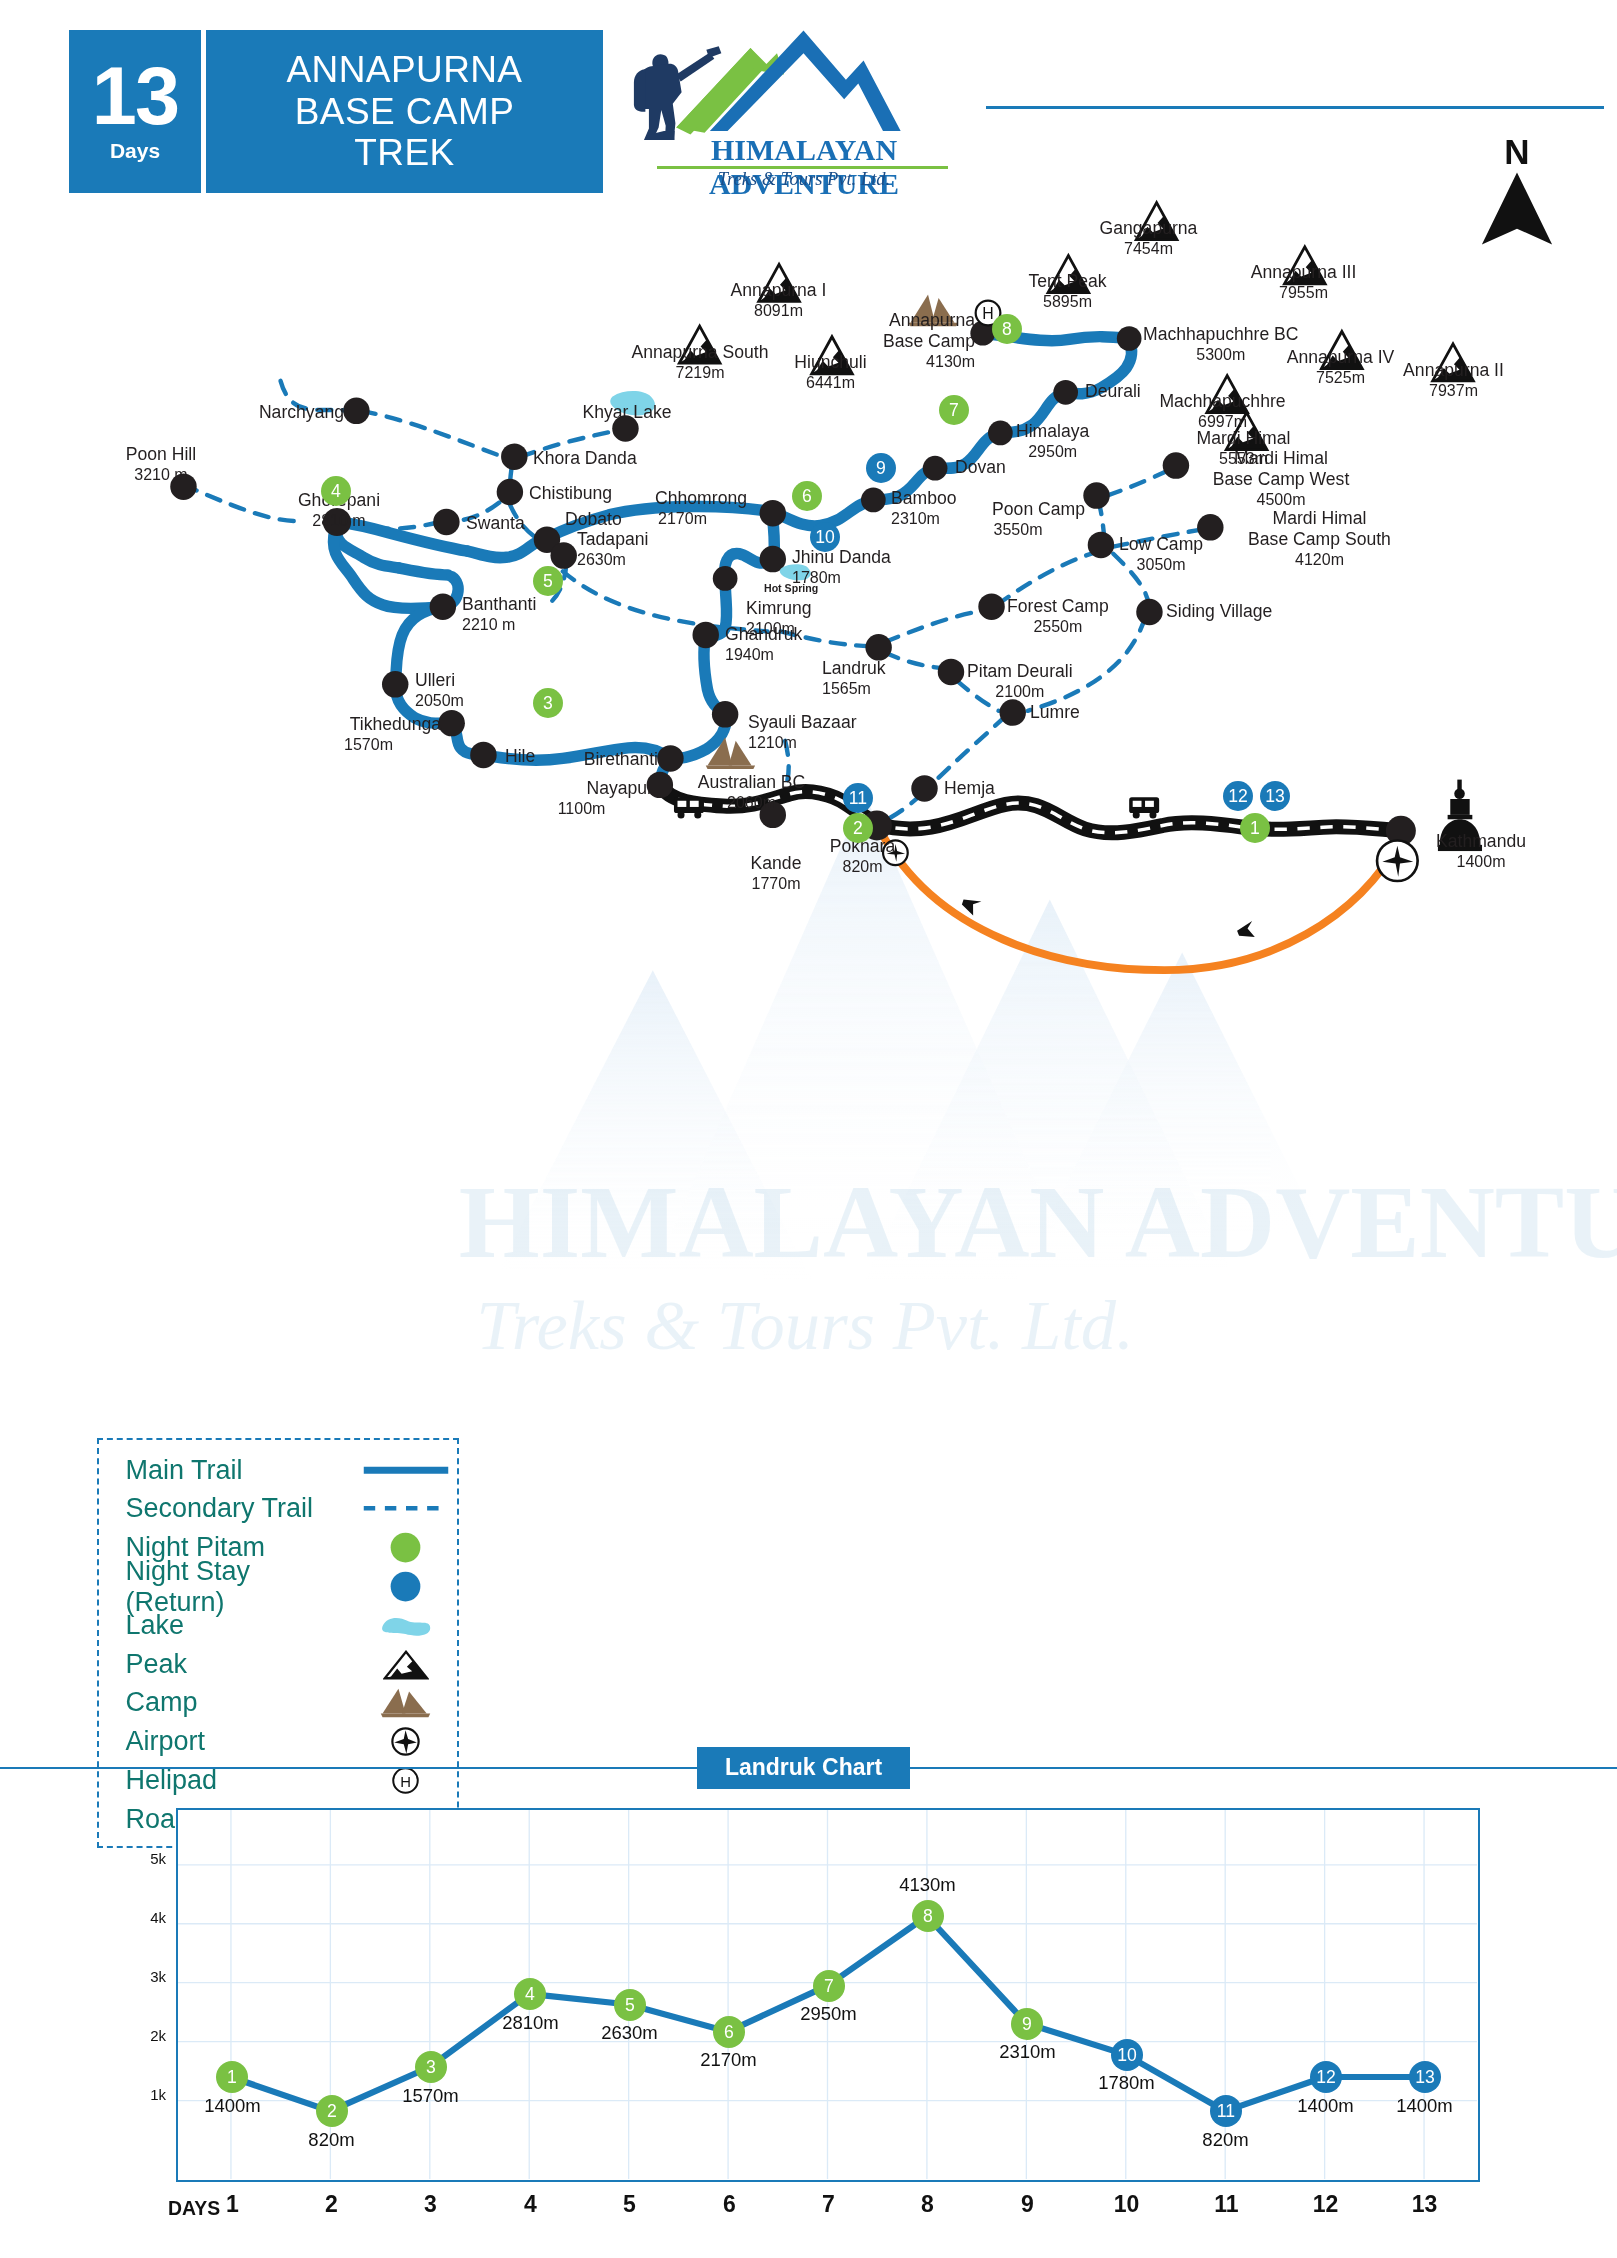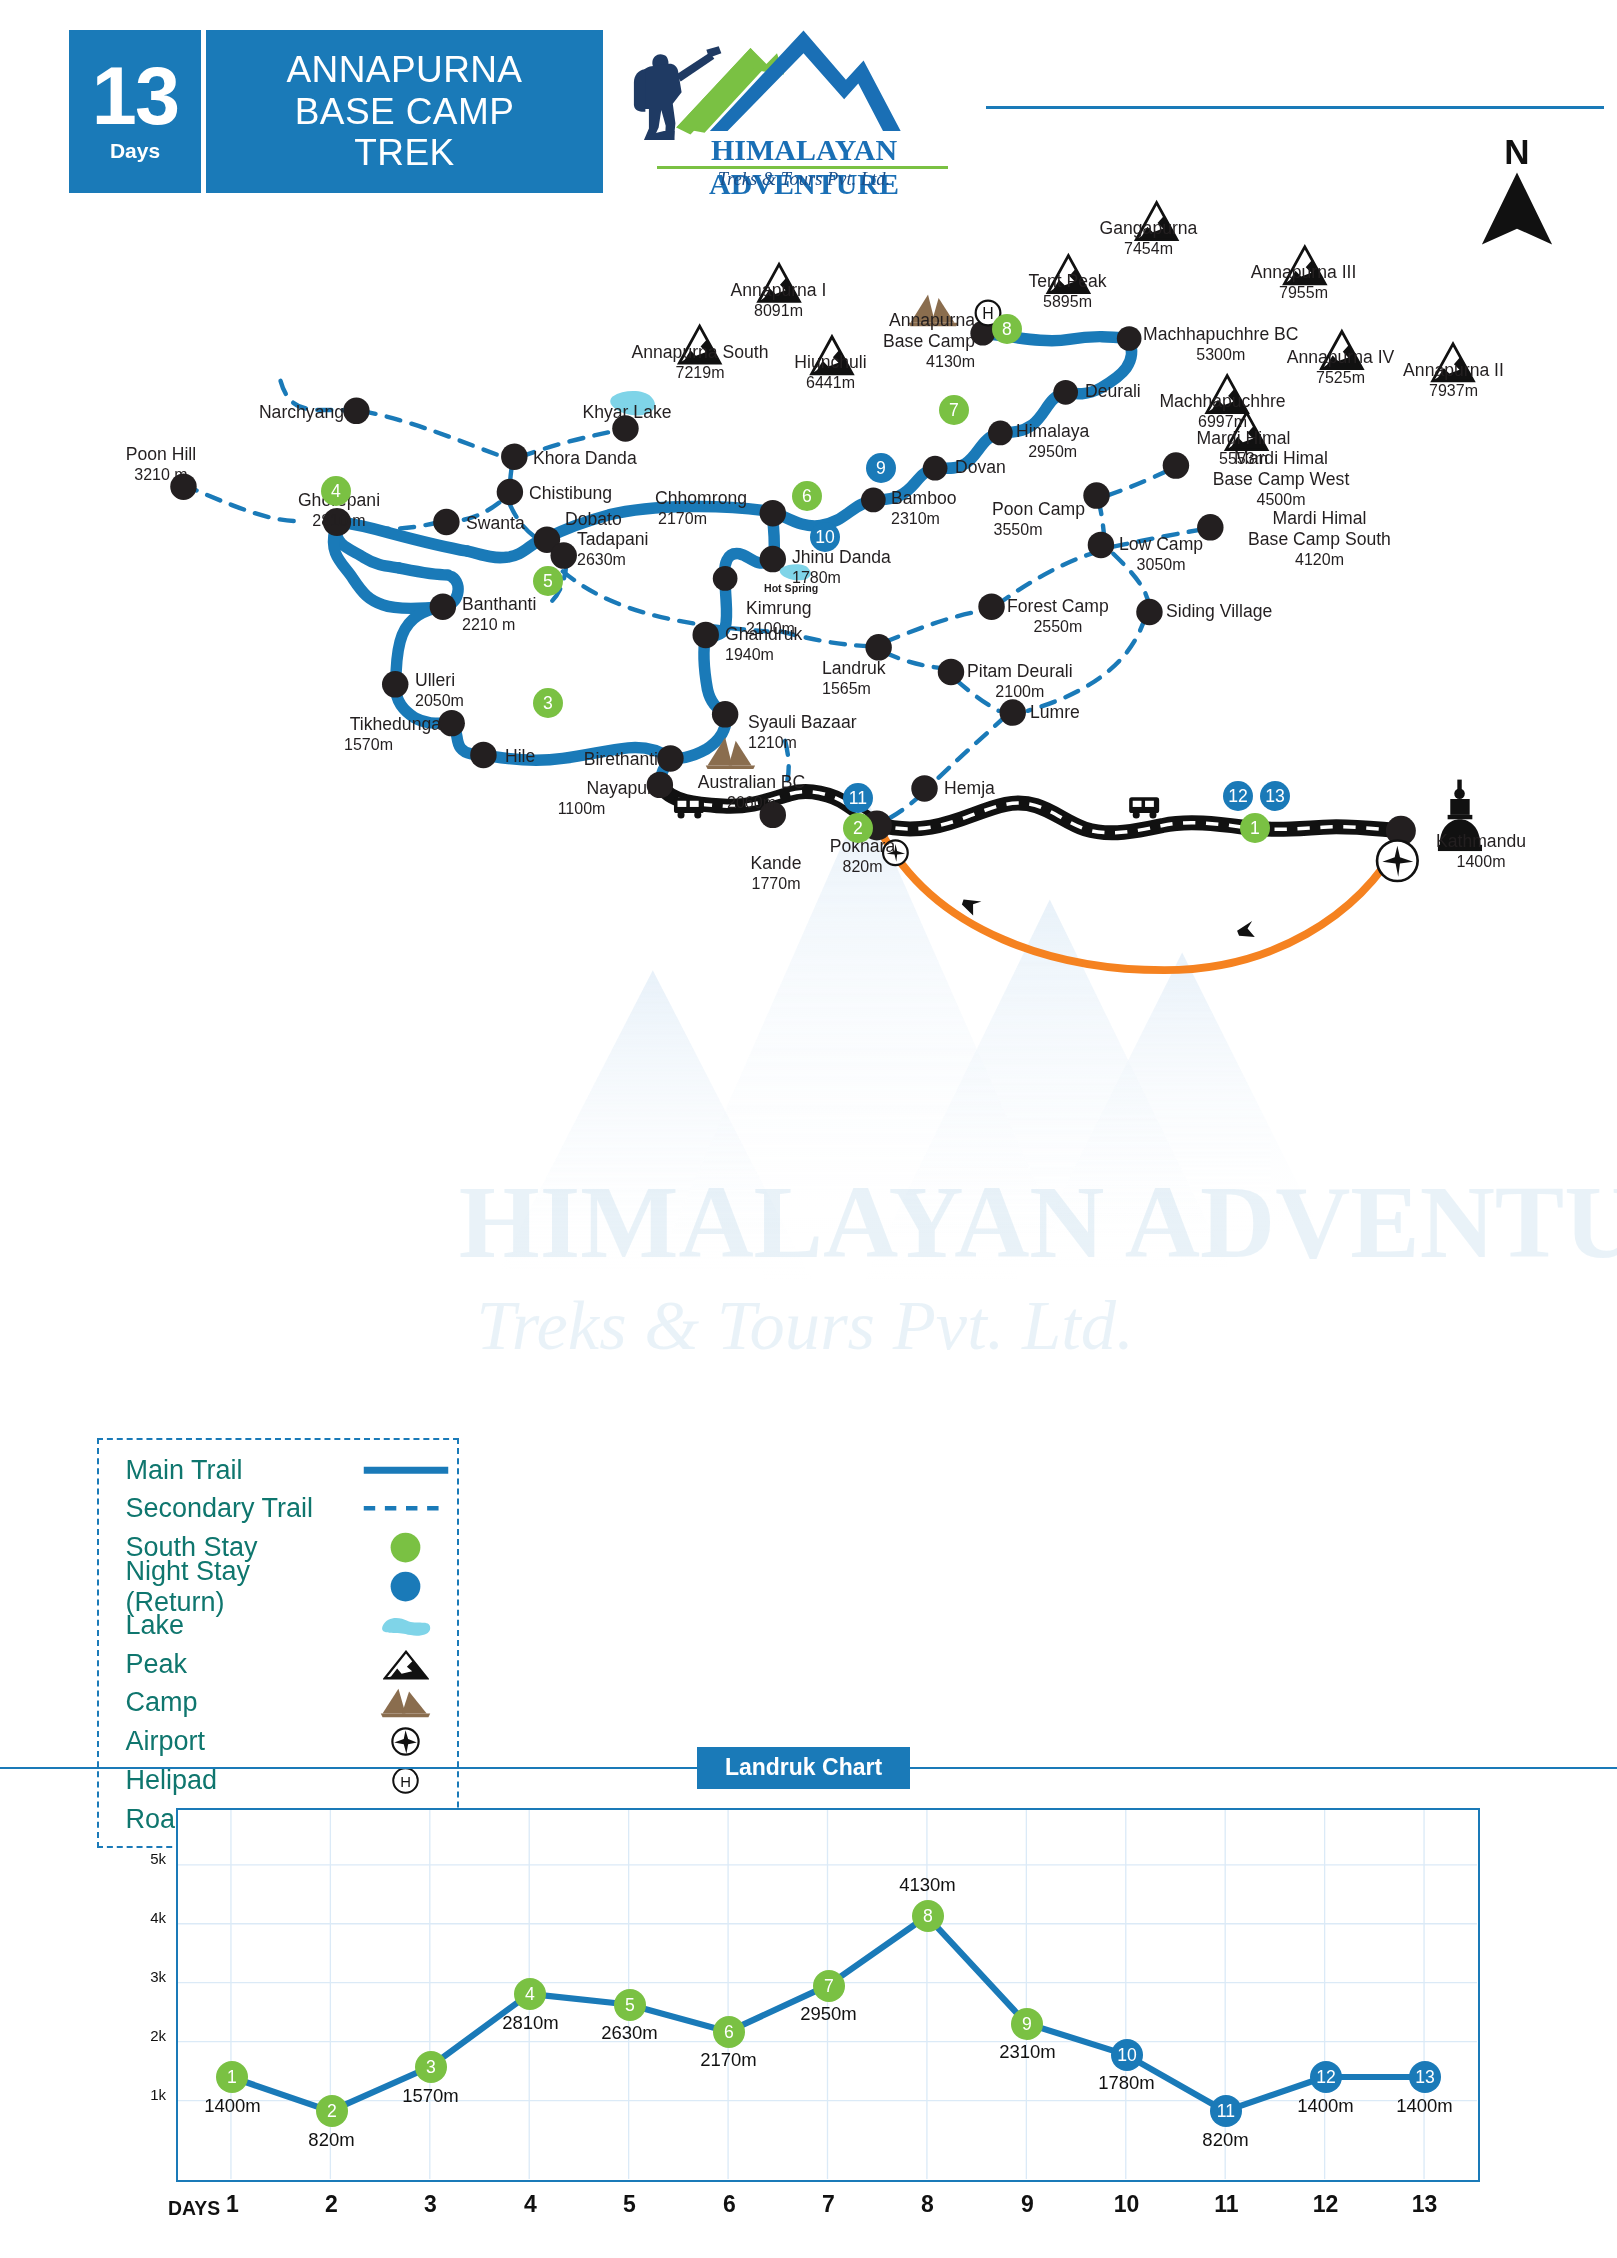--- a/index.html
+++ b/index.html
@@ -610,21 +610,21 @@
     </div>
     <div class="lg-row" style="top:49px;">
       <span class="lg-txt">Secondary Trail</span>
       <span class="lg-sym">
         <svg width="88" height="10.6" viewBox="0 0 100 12">
             <line x1="2" y1="6" x2="98" y2="6" stroke="#1a7ab8" stroke-width="5" stroke-dasharray="13 11"></line>
           </svg>
       </span>
     </div>
     <div class="lg-row" style="top:88px;">
-      <span class="lg-txt">South Stay</span>
+      <span class="lg-txt">Night Pitam</span>
       <span class="lg-sym">
         <svg width="35" height="35" viewBox="0 0 40 40">
             <circle cx="20" cy="20" r="17" fill="#7ac143"></circle>
           </svg>
       </span>
     </div>
     <div class="lg-row" style="top:127px;">
       <span class="lg-txt">Night Stay (Return)</span>
       <span class="lg-sym">
         <svg width="35" height="35" viewBox="0 0 40 40">

